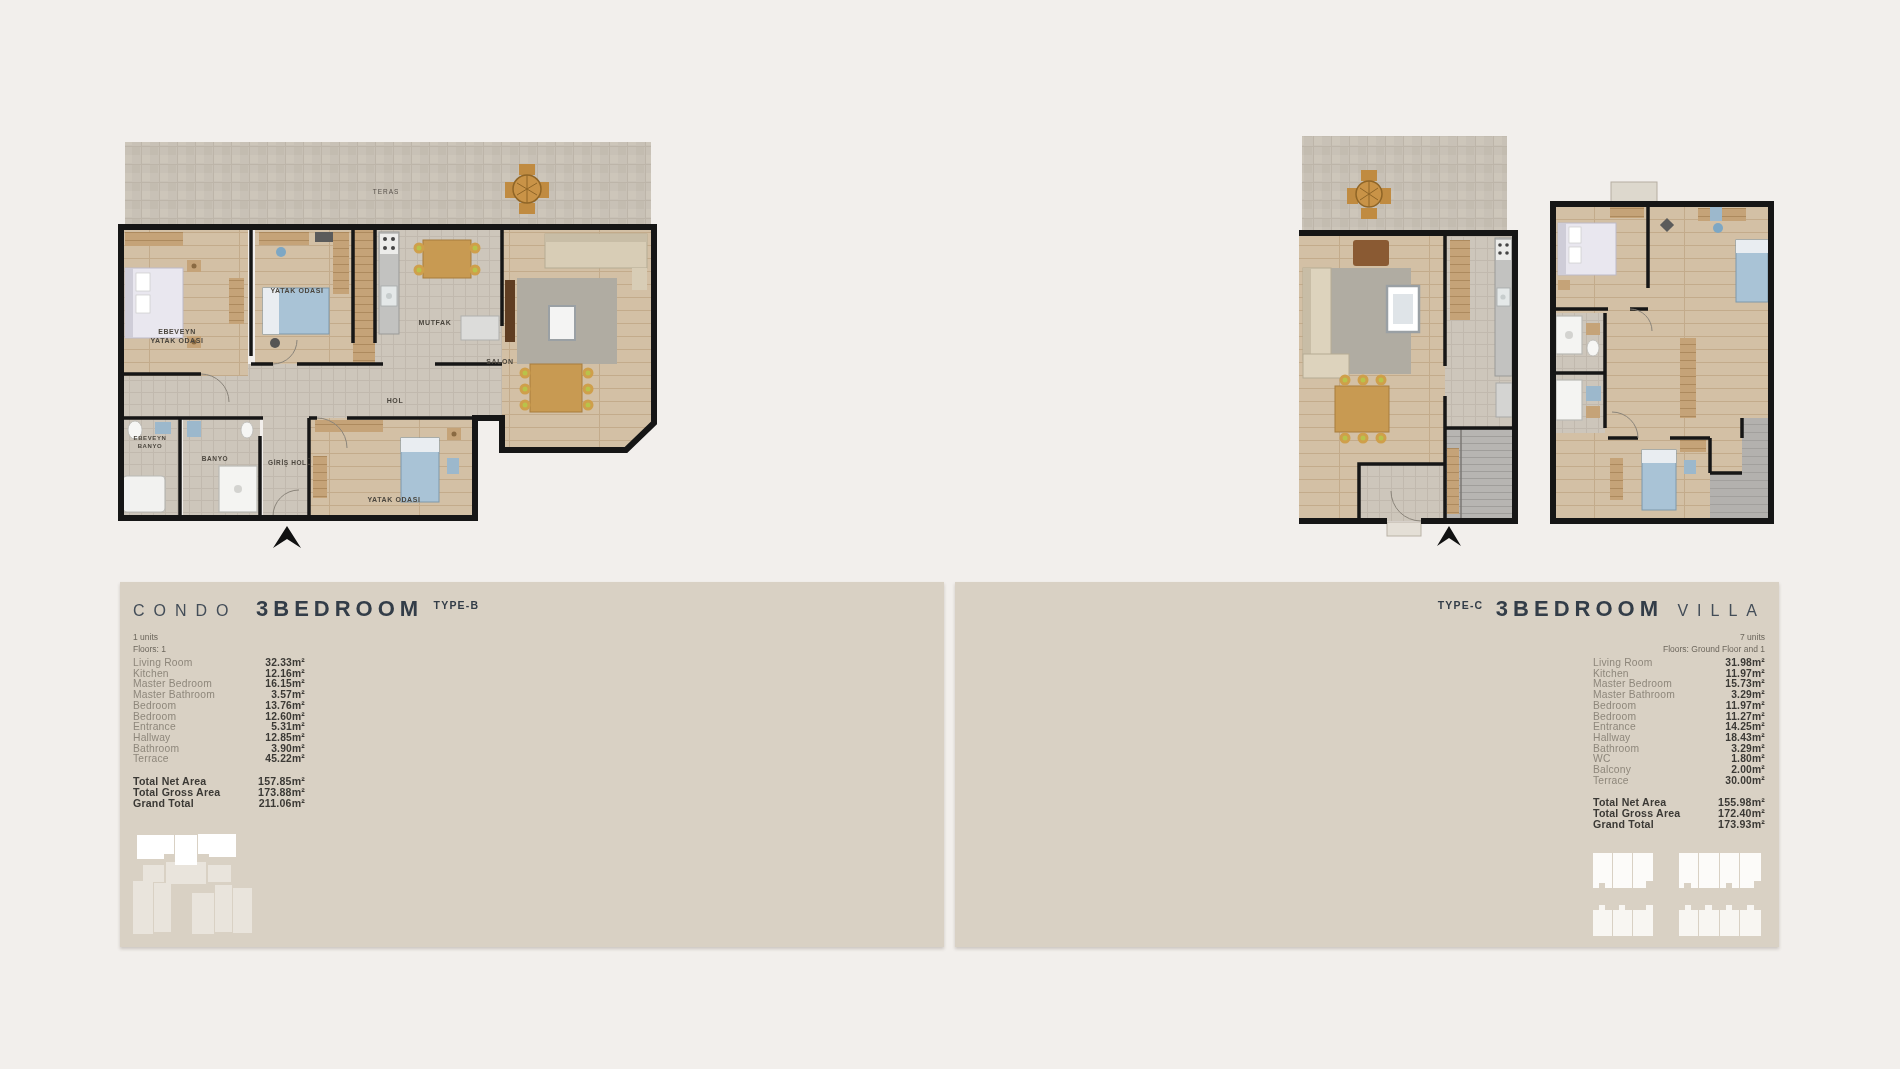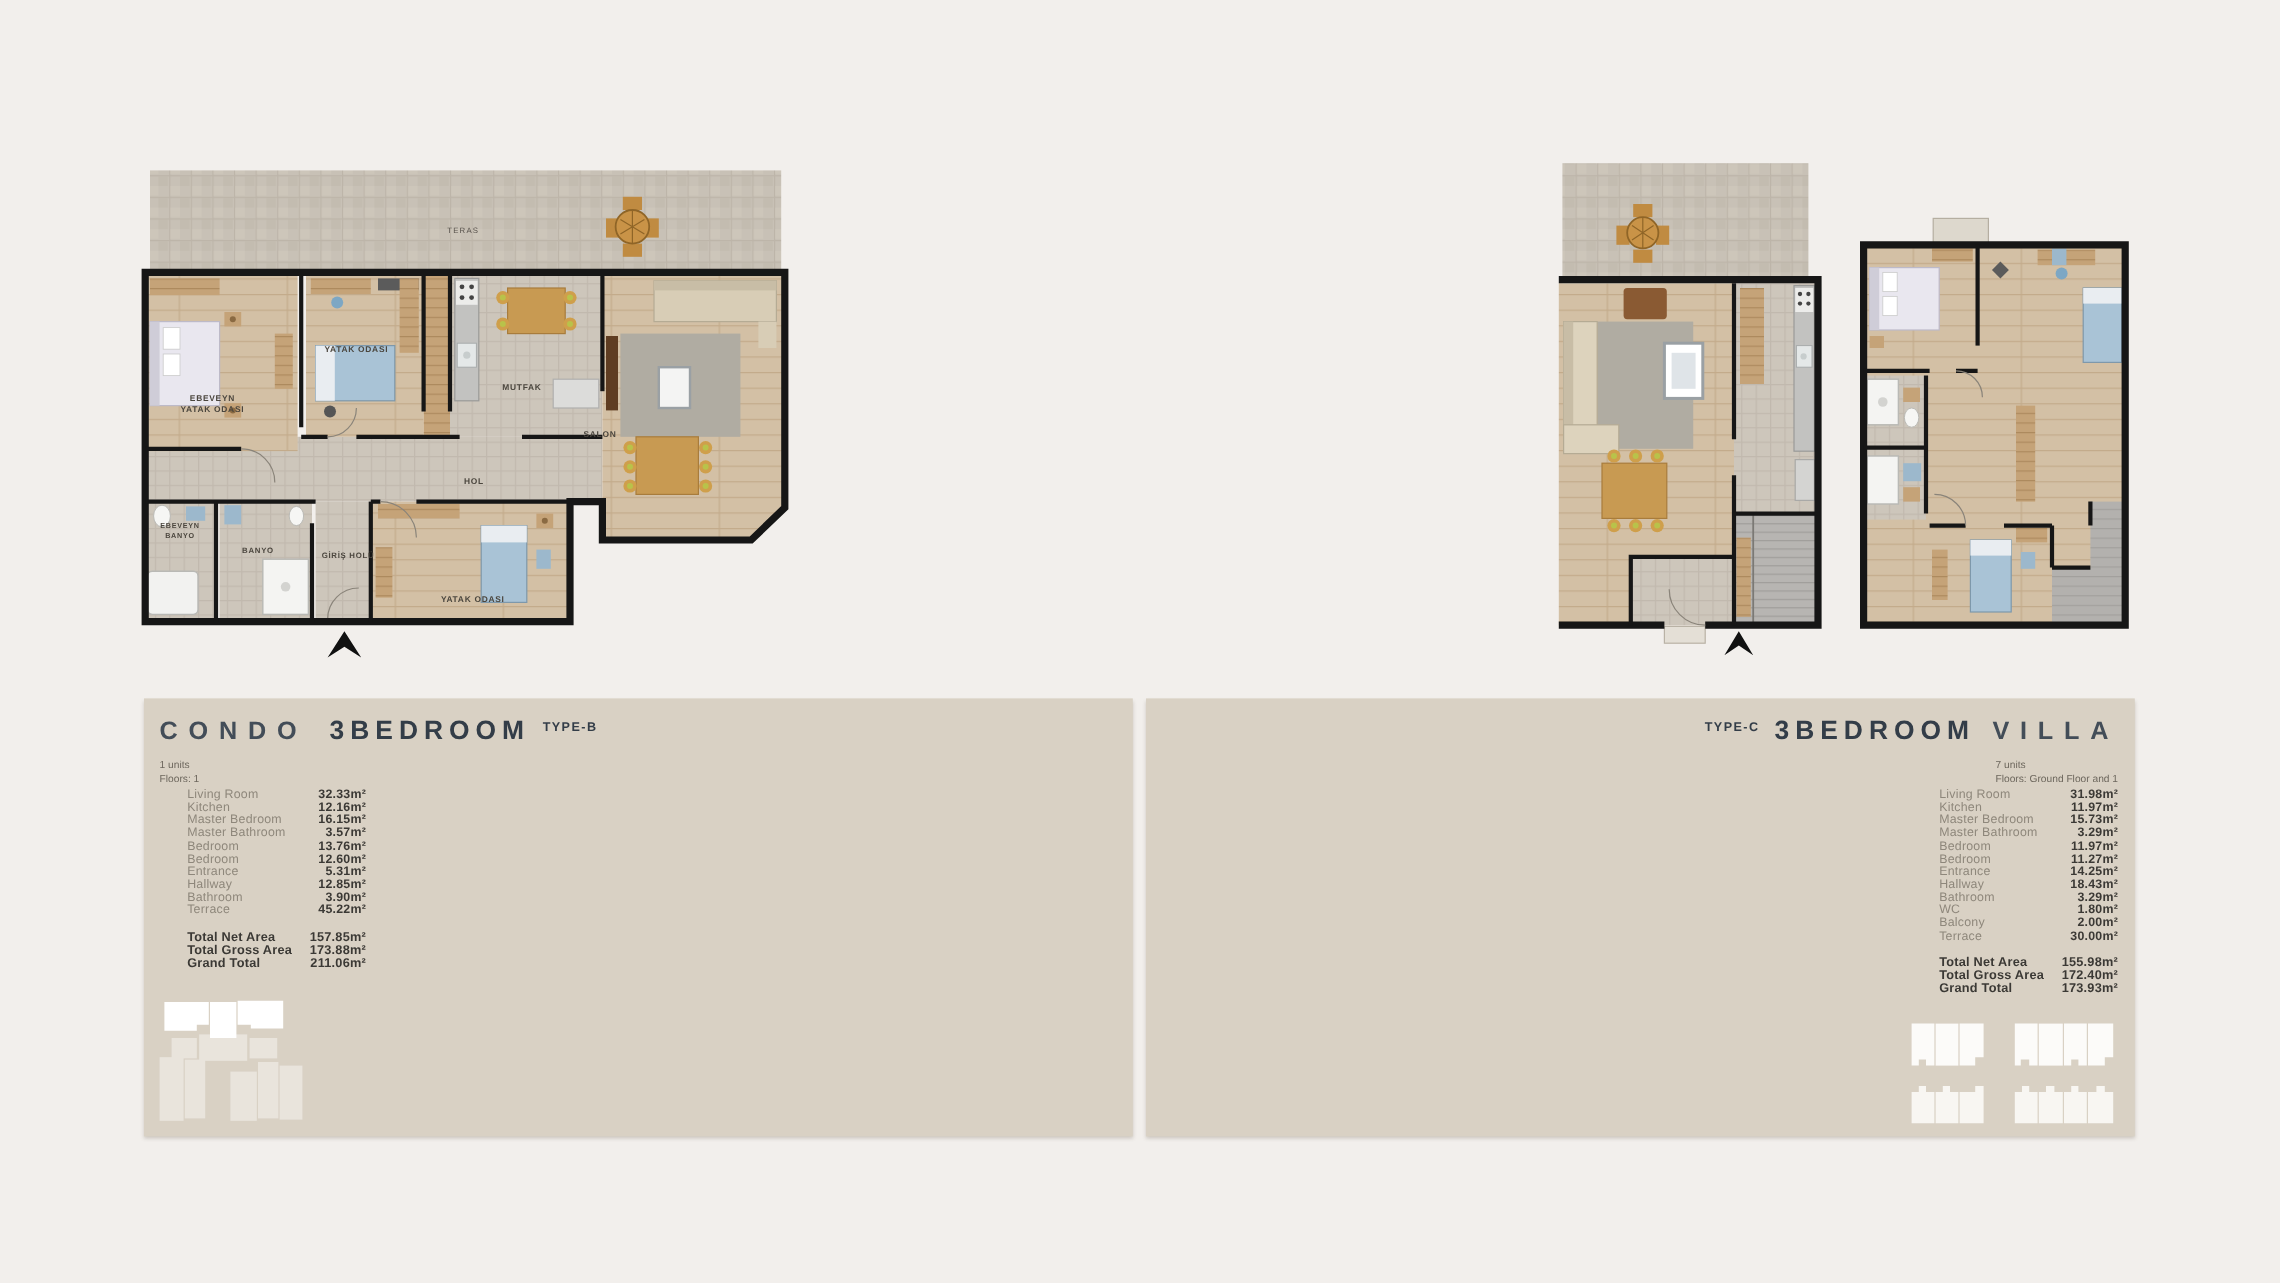--- a/index.html
+++ b/index.html
@@ -14,41 +14,41 @@
   .figure svg { width:100%; height:100%; display:block; }
 
   .panel { position:absolute; top:582px; width:824px; height:365px; background:#d9d1c4;
            box-shadow:0 2px 3px rgba(90,80,65,.25); }
   .panel-left { left:120px; }
   .panel-right { left:955px; }
 
   .title-row { position:absolute; top:14px; white-space:nowrap; color:#39434e; }
   .panel-left  .title-row { left:13px; }
   .panel-right .title-row { right:13px; text-align:right; }
-  .t-light { font-size:21px; font-weight:700; letter-spacing:9px; color:#434d58; }
+  .t-light { font-size:16px; font-weight:400; letter-spacing:9px; color:#434d58; }
   .t-bold  { font-size:22px; font-weight:700; letter-spacing:5px; color:#333d48; }
   .panel-left .t-bold { margin-left:14px; }
   .panel-right .t-light { margin-left:10px; }
   .t-sup { font-size:10.5px; font-weight:700; letter-spacing:1.2px; color:#333d48;
            position:relative; top:-7px; }
   .panel-left .t-sup { margin-left:6px; }
   .panel-right .t-sup { margin-right:8px; }
 
   .meta { position:absolute; top:50px; font-size:8.5px; line-height:1.4; color:#6d675d; }
   .panel-left  .meta { left:13px; }
-  .panel-right .meta { right:14px; }
+  .panel-right .meta { right:14px; text-align:right; }
 
   .room-list, .totals-list { position:absolute; width:172px; }
   .panel-left  .room-list, .panel-left  .totals-list { left:13px; }
   .panel-right .room-list, .panel-right .totals-list { right:14px; }
   .room-list { top:76px; }
   .panel-left  .totals-list { top:194px; }
   .panel-right .totals-list { top:215px; }
   .room-row { display:flex; justify-content:space-between; font-size:10.3px; line-height:10.7px; }
-  .room-name { color:#8e877b; letter-spacing:.2px;margin-left:23px; }
+  .room-name { color:#8e877b; letter-spacing:.2px; }
   .room-area { color:#3b3935; font-weight:700; letter-spacing:.2px; }
   .totals-list .room-row { font-size:10.6px; line-height:11px; }
   .totals-list .room-name { color:#3b3935; font-weight:700; }
 
   .site-svg { position:absolute; }
   .panel-left  .site-svg { left:12px; top:250px; width:145px; height:105px; }
   .panel-right .site-svg { right:8px; top:266px; width:180px; height:92px; }
 </style>
 </head>
 <body>

